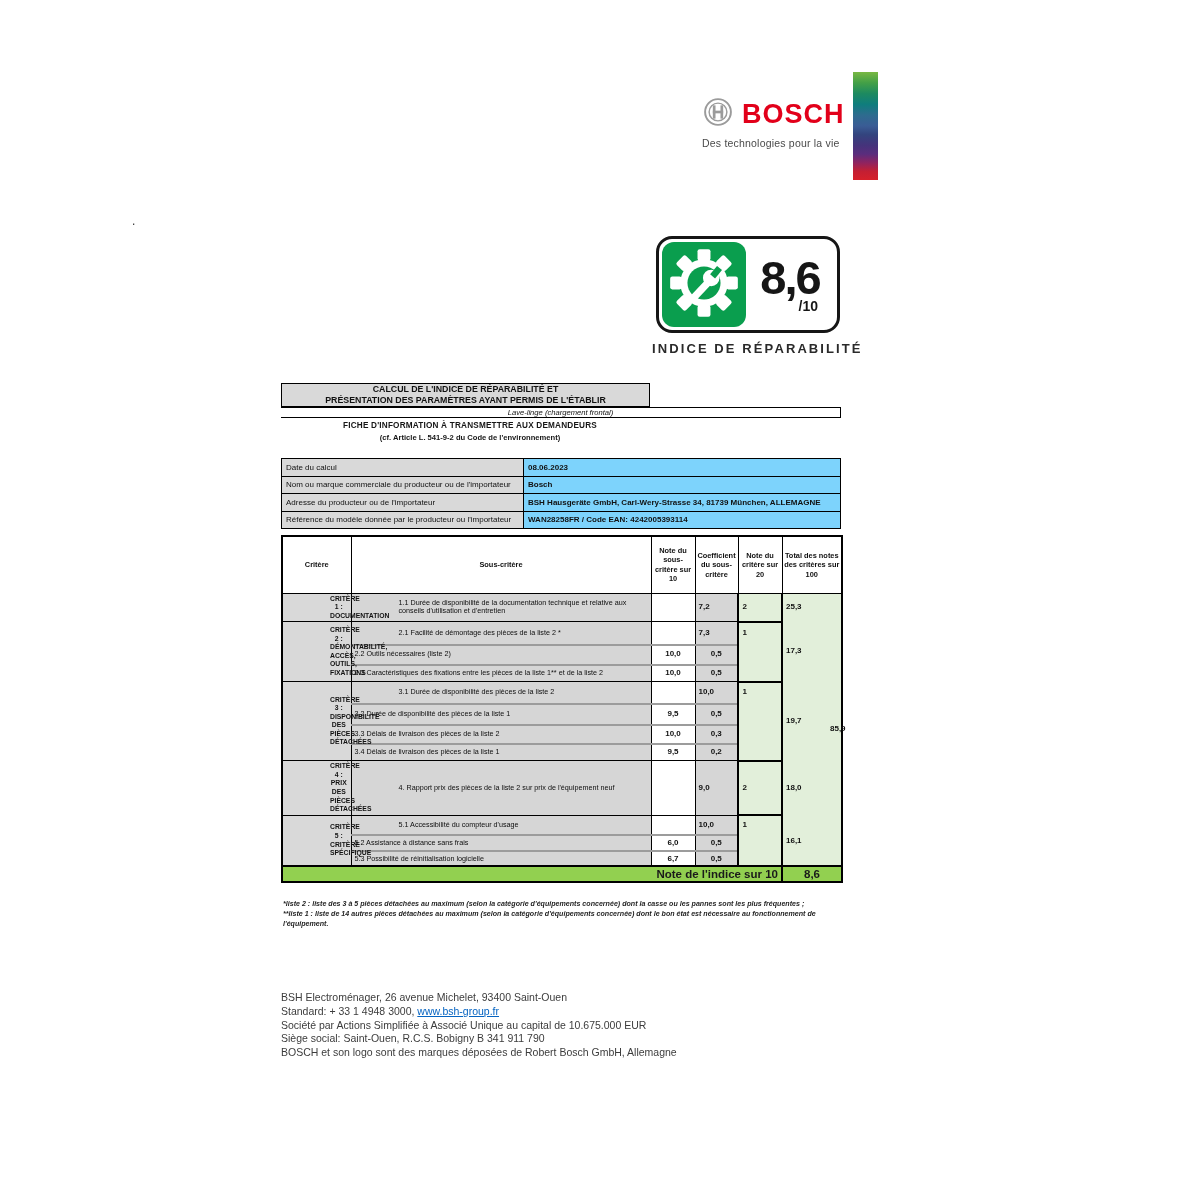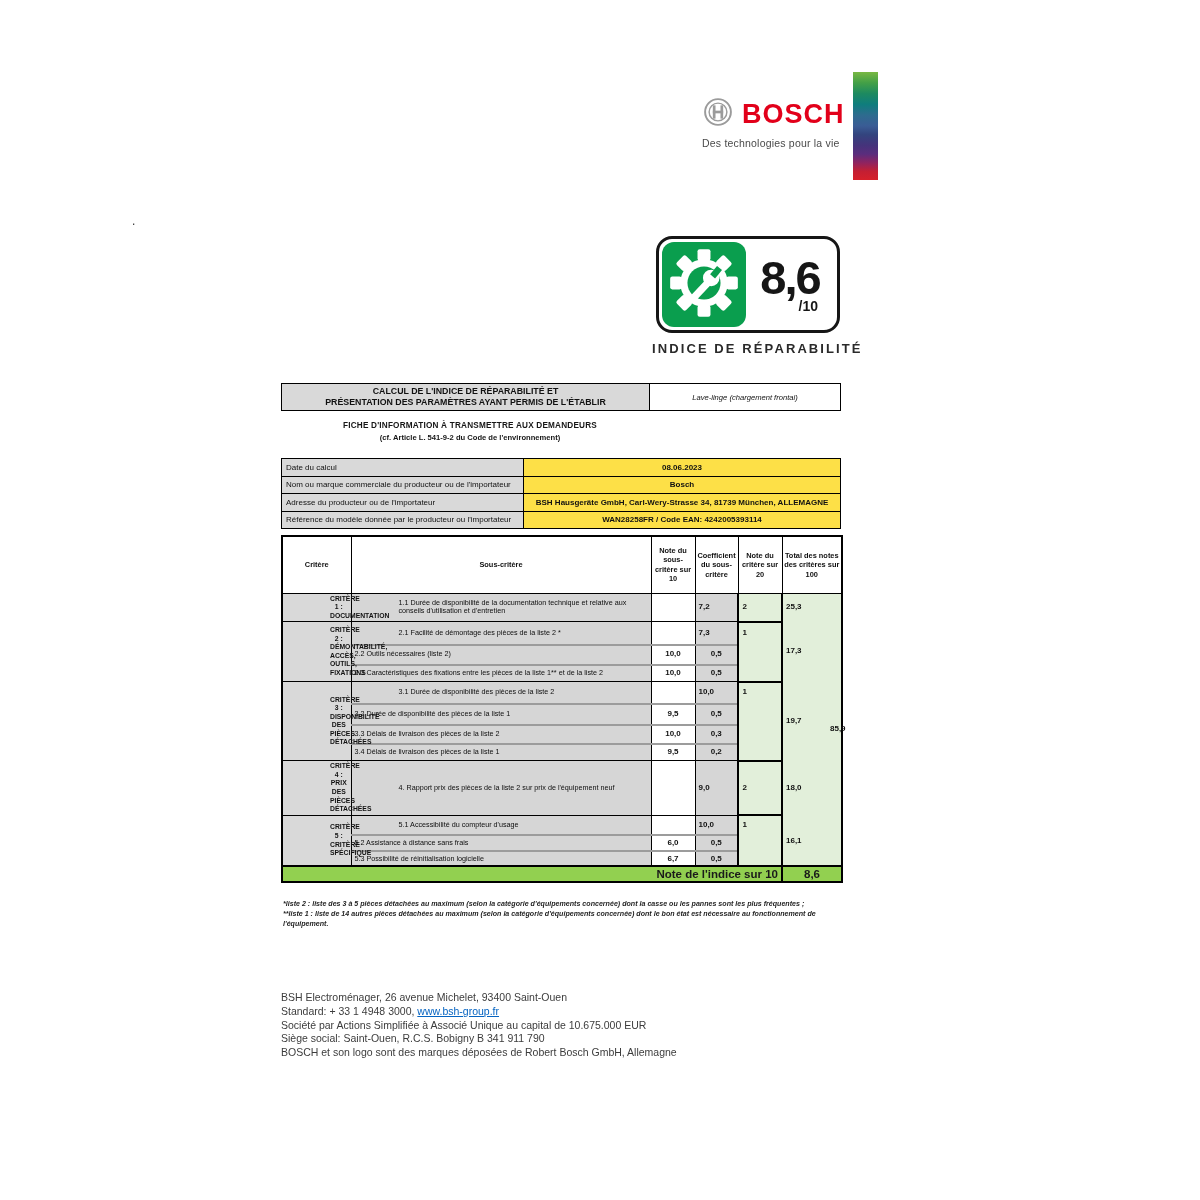--- a/index.html
+++ b/index.html
@@ -24,39 +24,39 @@
          display:flex;padding:3px;box-sizing:border-box;}
   .badge-green{width:84px;border-radius:12px;background:#0a9e4e;display:flex;
                align-items:center;justify-content:center;flex:none;}
   .badge-right{flex:1;display:flex;flex-direction:column;align-items:center;justify-content:center;}
   .score{font-size:47px;font-weight:bold;letter-spacing:-2px;line-height:44px;color:#161616;}
   .denom{font-size:14px;font-weight:bold;color:#161616;align-self:flex-end;margin-right:16px;margin-top:-2px;}
   .badge-label{margin-top:8px;margin-left:-4px;font-size:13px;font-weight:600;letter-spacing:2.1px;
                color:#2a2a2a;white-space:nowrap;}
 
   
-  .title-band{position:absolute;left:281px;top:383px;width:560px;height:28px;display:flex;box-sizing:border-box;}
+  .title-band{position:absolute;left:281px;top:383px;width:560px;height:28px;display:flex;box-sizing:border-box;flex-direction:column;}
   .title-left{width:369px;background:#d9d9d9;border:1.5px solid #000;box-sizing:border-box;
               display:flex;flex-direction:column;align-items:center;justify-content:center;
               font-size:8.8px;font-weight:bold;line-height:11px;text-align:center;}
   .title-right{flex:1;background:#fff;border:1.5px solid #000;border-left:none;box-sizing:border-box;
                display:flex;align-items:center;justify-content:center;
                font-size:7.6px;font-weight:normal;font-style:italic;}
 
   .fiche{position:absolute;left:281px;top:421px;width:378px;text-align:center;color:#161616;}
   .fiche-l1{font-size:8.2px;font-weight:bold;letter-spacing:.2px;}
   .fiche-l2{font-size:7.6px;font-weight:bold;margin-top:3px;}
 
   
   .info-table{position:absolute;left:281px;top:458px;width:560px;border-collapse:collapse;
               table-layout:fixed;border:1.5px solid #000;}
   .info-table tr{height:17.5px;}
   .info-table td{border:1px solid #000;font-size:8px;padding:0 4px;}
   .i-label{background:#d9d9d9;}
-  .i-value{font-weight:bold;text-align:center;background:#fde047;}
+  .i-value{font-weight:bold;background:#7dd3fc;}
 
   
   .main-table{position:absolute;left:281px;top:535px;width:560px;border-collapse:collapse;
               table-layout:fixed;border:2px solid #000;}
   .main-table th{background:#fff;border:1px solid #000;font-size:7.4px;font-weight:bold;
                  text-align:center;padding:1px;line-height:9.5px;}
   .main-table td{padding:1px 3px;line-height:8.6px;}
   .c-crit{background:#d9d9d9;font-weight:bold;font-size:6.8px;text-align:center;
           border:1px solid #000;line-height:8.4px;}
   .c-sub{background:#d6d6d6;font-size:7.2px;text-align:left;border:1px solid #000;color:#0d0d0d;}

